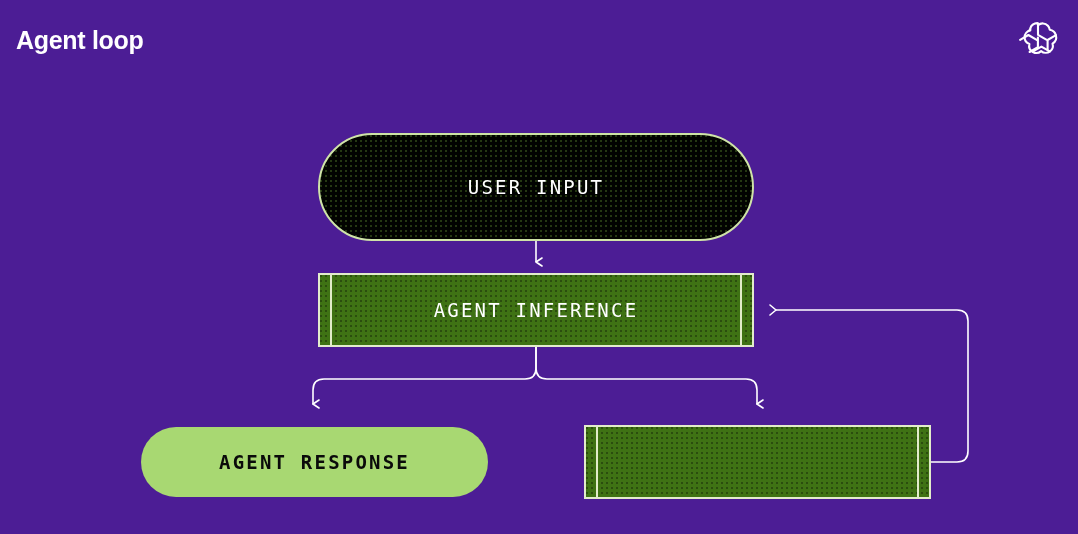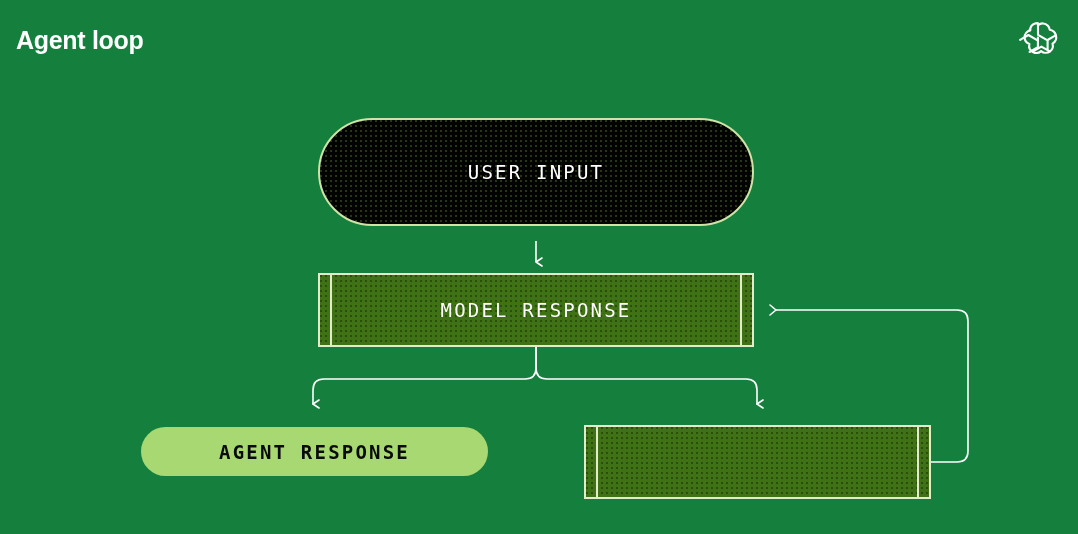--- a/index.html
+++ b/index.html
@@ -12,21 +12,21 @@
     height: 534px;
     overflow: hidden;
     font-family: "Liberation Sans", sans-serif;
     position: relative;
   }
 
   #canvas {
     position: relative;
     width: 1078px;
     height: 534px;
-    background: #15803d;
+    background: #4c1d95;
   }
 
   
   #page-title {
     position: absolute;
     left: 16px;
     top: 24px;
     font-family: "Liberation Sans", sans-serif;
     font-size: 25px;
     font-weight: bold;
@@ -103,23 +103,23 @@
     top: 0;
     bottom: 0;
     width: 2px;
     background: #e2eccb;
     z-index: 2;
   }
   .node-block .rail.left  { left: 10px; }
   .node-block .rail.right { right: 10px; }
 
   
-  #node-user-input      { left: 318px; top: 118px;  width: 436px; height: 108px; }
+  #node-user-input      { left: 318px; top: 133px;  width: 436px; height: 108px; }
   #node-model-inference { left: 318px; top: 273px;  width: 436px; height: 74px;  }
-  #node-agent-response  { left: 141px; top: 427px;  width: 347px; height: 49px;  }
+  #node-agent-response  { left: 141px; top: 427px;  width: 347px; height: 70px;  }
   #node-tool-calls      { left: 584px; top: 425px;  width: 347px; height: 74px;  }
 </style>
 </head>
 <body>
 
 <div id="canvas">
 
   <div id="page-title">Agent loop</div>
 
   <div id="brand-logo">
@@ -155,21 +155,21 @@
     <path d="M931,462 L957,462 Q968,462 968,451 L968,321 Q968,310 957,310 L776,310" fill="none" stroke="#ffffff" stroke-width="1.6" stroke-linecap="round" stroke-linejoin="round" marker-end="url(#arrow-left)"></path>
   </svg>
 
   <div id="node-user-input" class="node node-outline-pill">
     <span class="node-label">USER INPUT</span>
   </div>
 
   <div id="node-model-inference" class="node node-block">
     <span class="rail left"></span>
     <span class="rail right"></span>
-    <span class="node-label">MODEL RESPONSE</span>
+    <span class="node-label">AGENT INFERENCE</span>
   </div>
 
   <div id="node-agent-response" class="node node-solid-pill">
     <span class="node-label">AGENT RESPONSE</span>
   </div>
 
   <div id="node-tool-calls" class="node node-block">
     <span class="rail left"></span>
     <span class="rail right"></span>
   </div>

